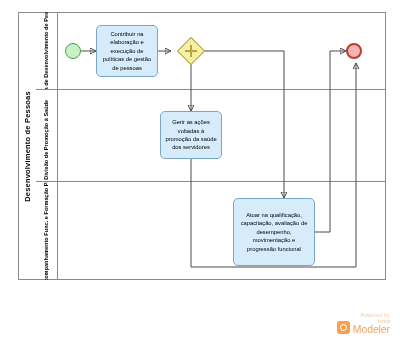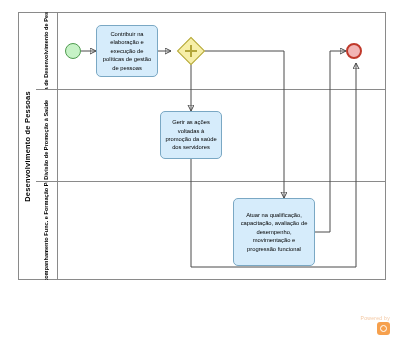--- a/index.html
+++ b/index.html
@@ -263,16 +263,20 @@
   <div class="node task" style="left:160px; top:111px; width:62px; height:48px;">Gerir as ações voltadas à promoção da saúde dos servidores</div>
 
   <div class="node task" style="left:233px; top:198px; width:82px; height:68px;">Atuar na qualificação, capacitação, avaliação de desempenho, movimentação e progressão funcional</div>
 
   <div class="node event end-event" style="left:346px; top:43px;"></div>
 
   <div class="watermark">
     <div class="wm-powered">Powered by</div>
     <div class="wm-brand">
       <div class="wm-logo"></div>
+      <div>
+        <div class="wm-sub">bizagi</div>
+        <div class="wm-text">Modeler</div>
+      </div>
     </div>
   </div>
 
 </div>
 
 </body></html>

